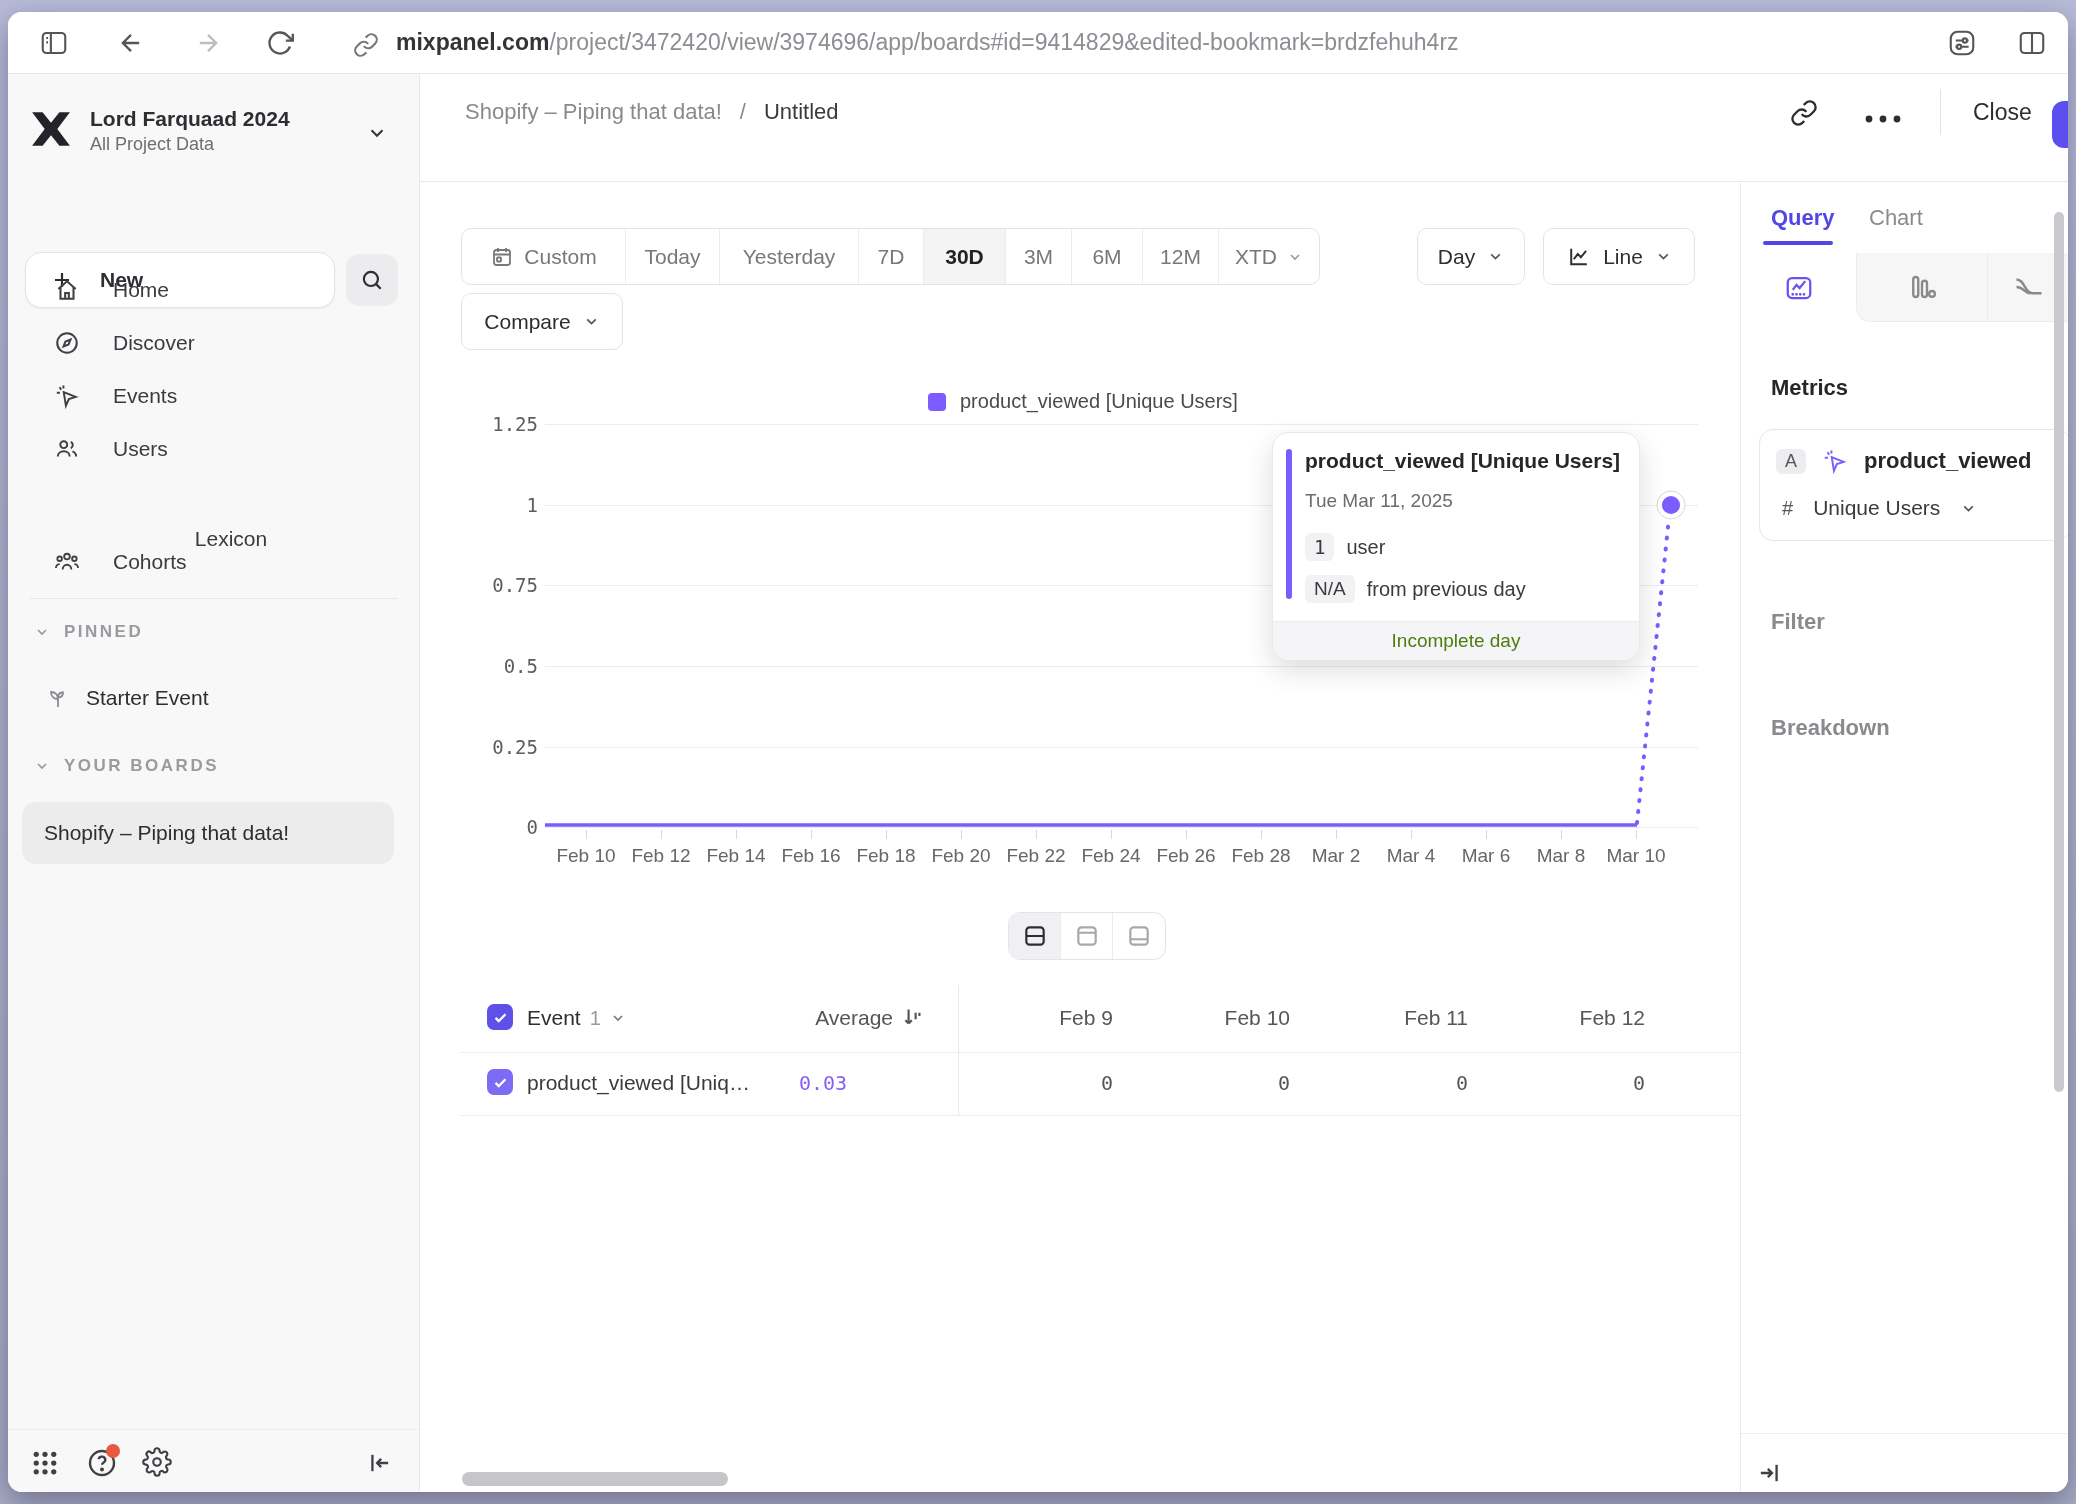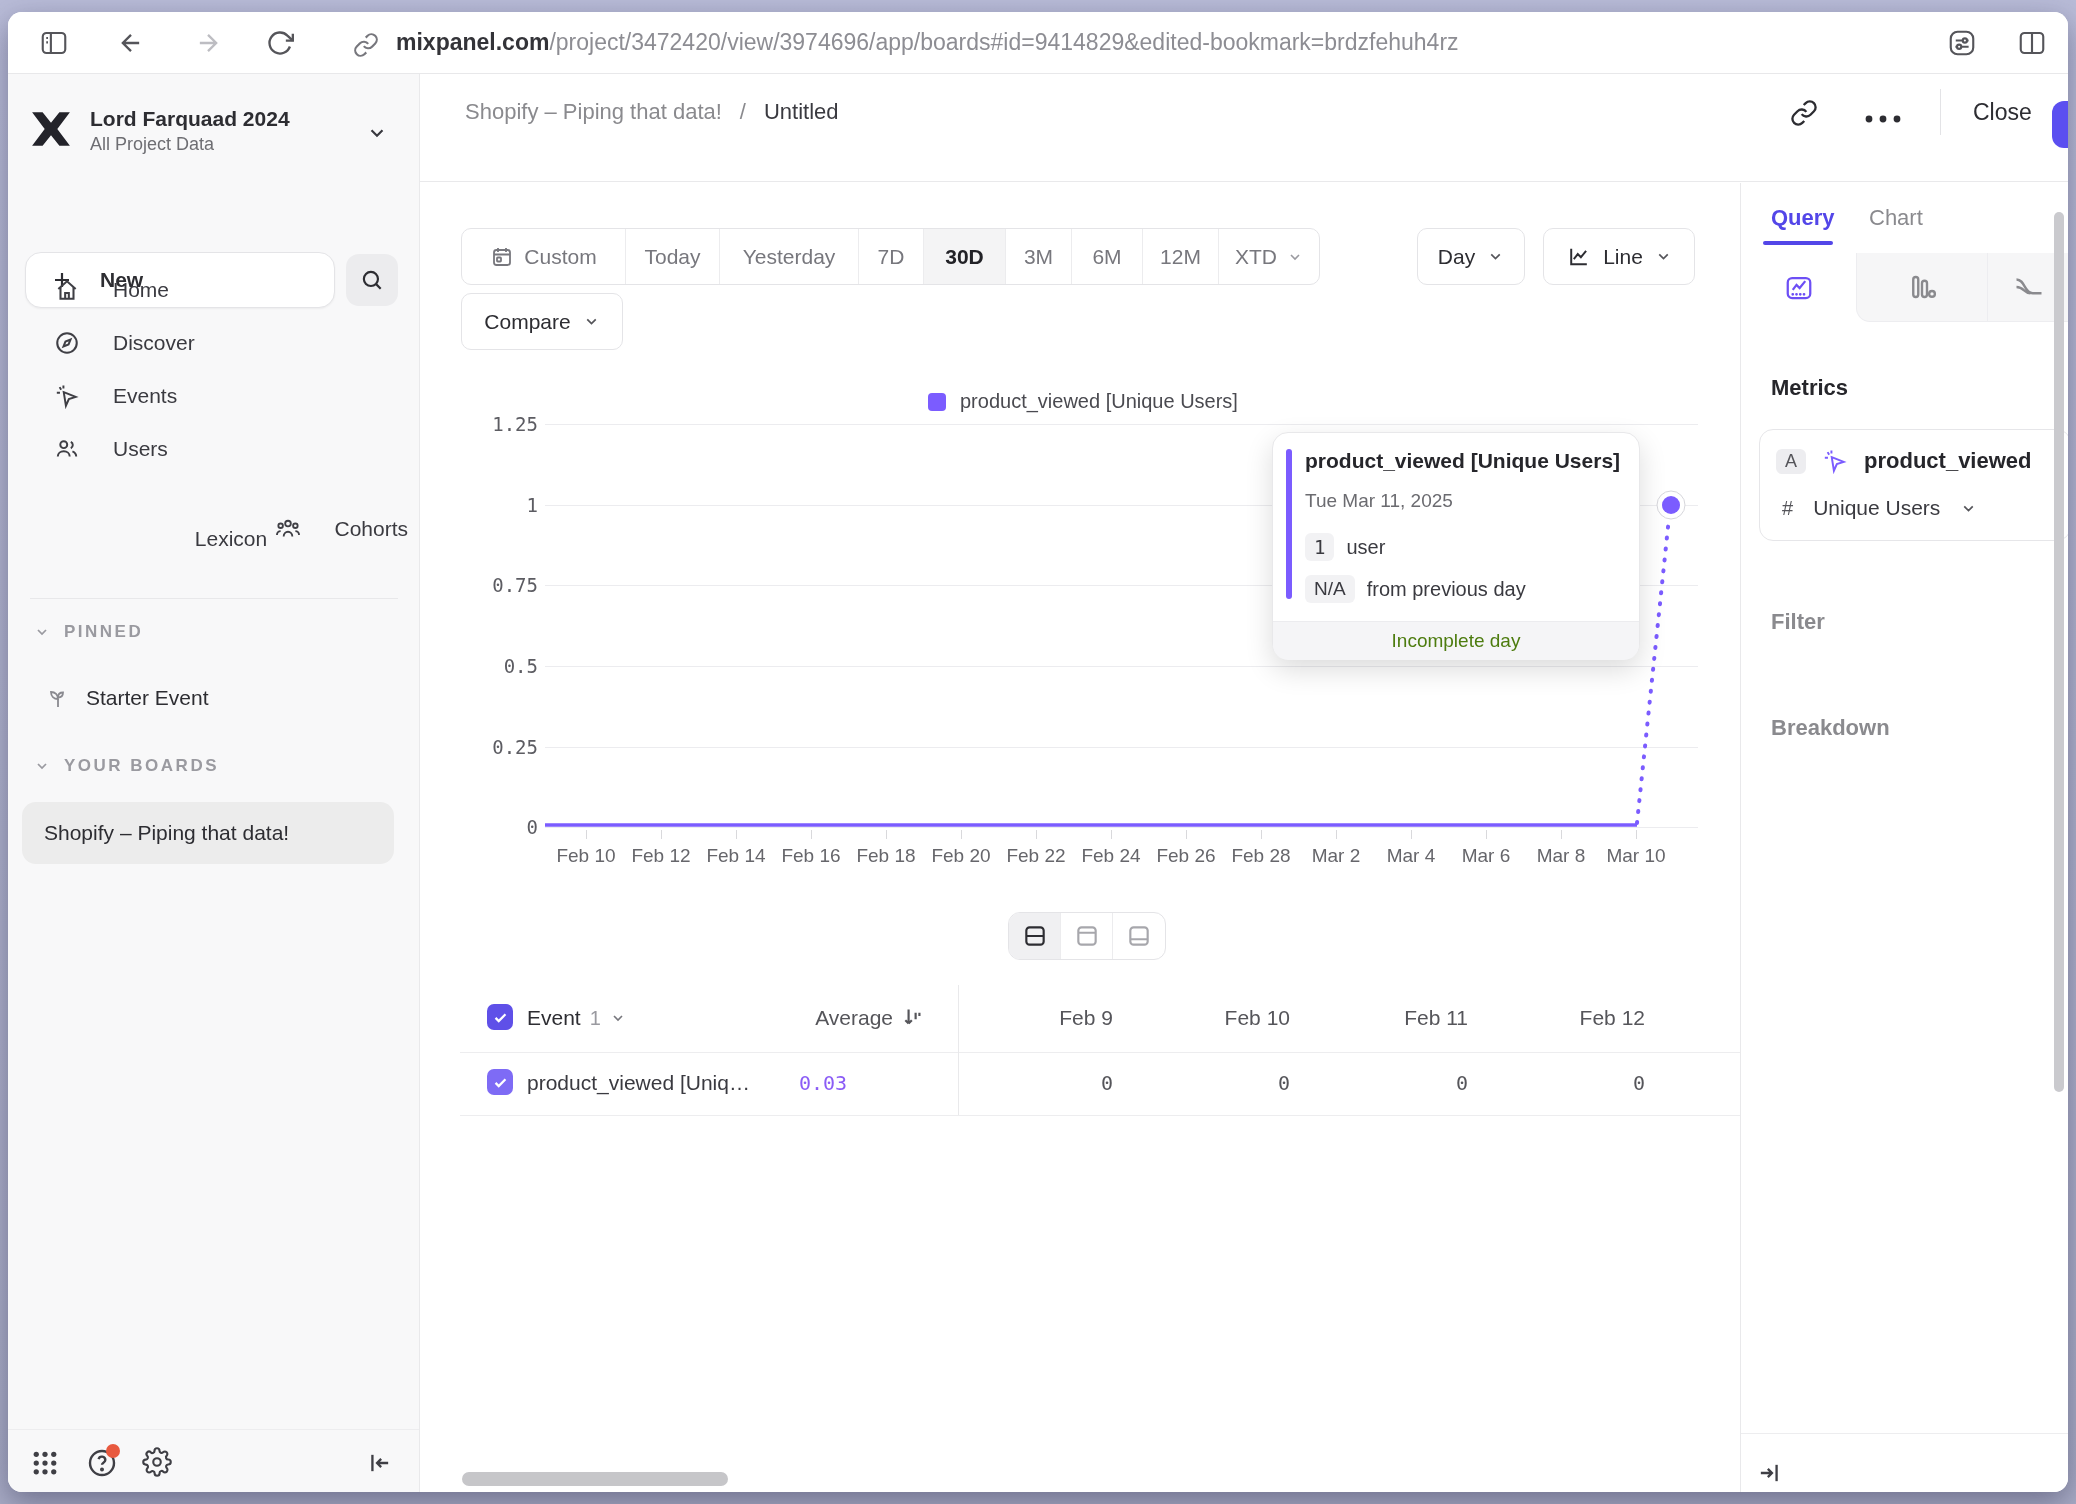--- a/index.html
+++ b/index.html
@@ -224,21 +224,21 @@
         </svg>
       <span>Users</span>
     </div>
     <div class="nav-item" style="top:420px;flex-direction:column;">
       <svg width="26" height="26" viewBox="0 0 24 24" fill="none" stroke="#3f3f45" stroke-width="1.8">
           <rect x="5" y="3.5" width="14" height="17" rx="2"></rect>
           <path d="M9 3.5v17"></path>
         </svg>
       <span>Lexicon</span>
     </div>
-    <div class="nav-item" style="top:429px;justify-content:flex-end;">
+    <div class="nav-item" style="top:462px;">
       <svg width="26" height="26" viewBox="0 0 24 24" fill="none" stroke="#3f3f45" stroke-width="1.7">
           <circle cx="12" cy="7" r="2.6"></circle>
           <circle cx="5.2" cy="9" r="2.1"></circle>
           <circle cx="18.8" cy="9" r="2.1"></circle>
           <path d="M8 19c0-2.5 1.8-4.5 4-4.5s4 2 4 4.5M1.8 17.5c0-2 1.5-3.6 3.4-3.6M22.2 17.5c0-2-1.5-3.6-3.4-3.6"></path>
         </svg>
       <span>Cohorts</span>
     </div>
 
     <div class="abs" style="left:22px;top:524px;width:368px;height:1px;background:#e8e8ea;"></div>

